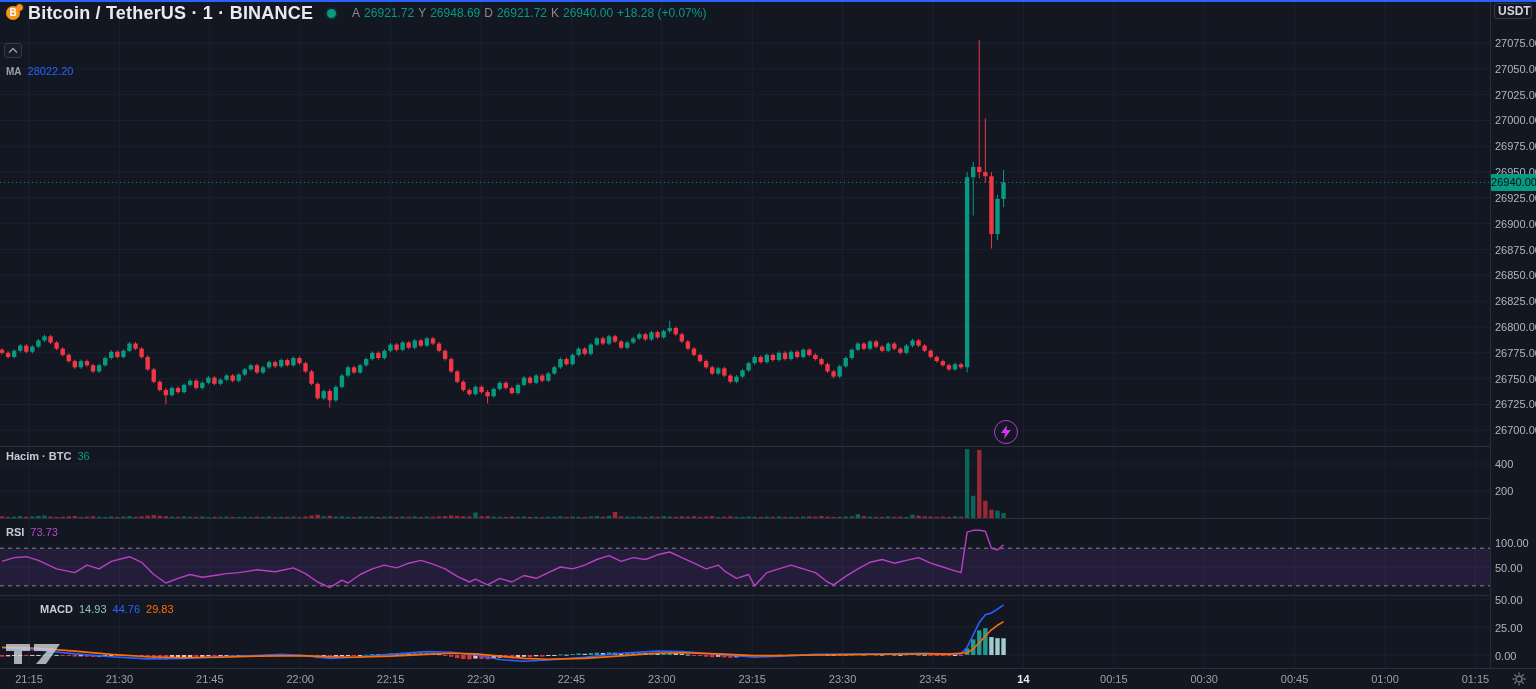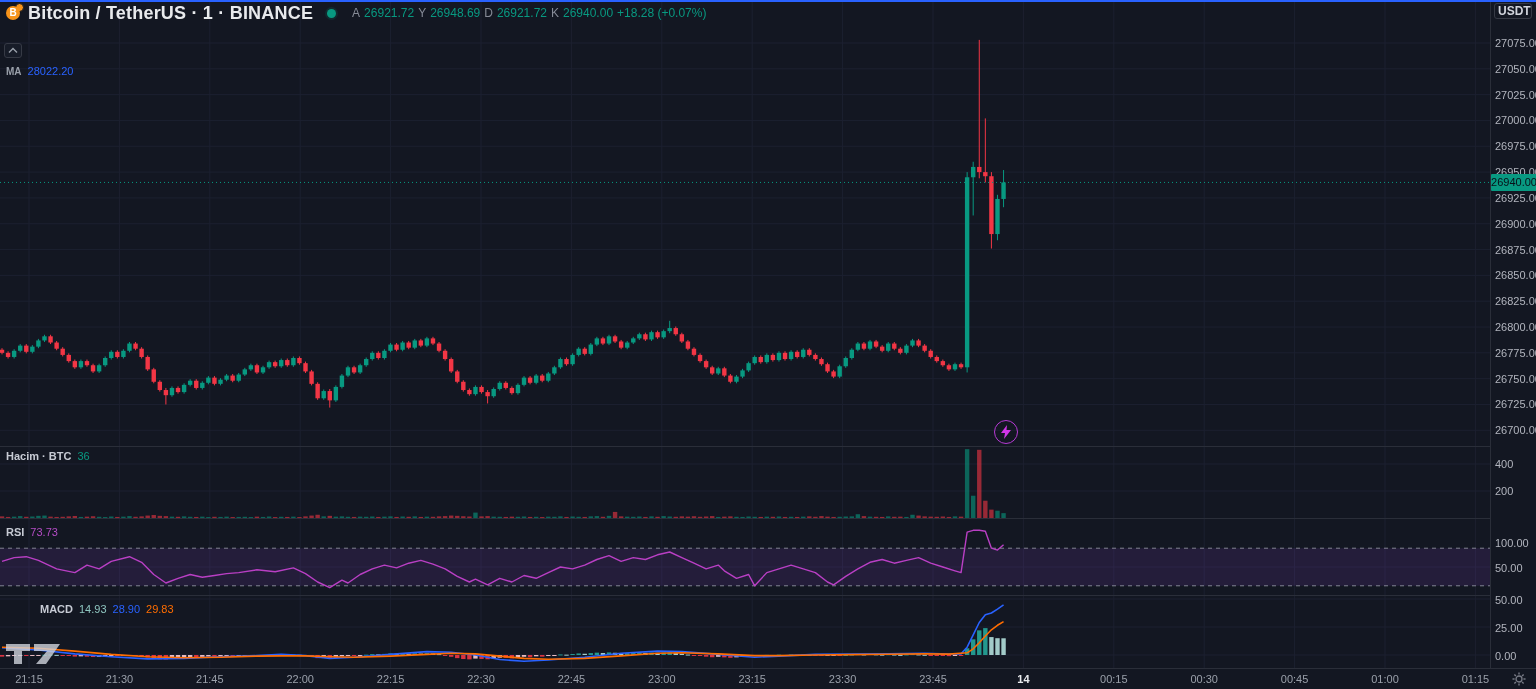--- a/index.html
+++ b/index.html
@@ -811,21 +811,21 @@
   <span class="t">Hacim · BTC</span>
   <span class="v">36</span>
 </div>
 <div class="legend pane-legend" id="rsi-legend">
   <span class="t">RSI</span>
   <span class="v">73.73</span>
 </div>
 <div class="legend pane-legend" id="macd-legend">
   <span class="t">MACD</span>
   <span class="v1">14.93</span>
-  <span class="v2">28.90</span>
+  <span class="v2">44.76</span>
   <span class="v3">29.83</span>
 </div>
 
 <div id="flash-icon">
   <svg width="12" height="14" viewBox="0 0 12 14">
     <path d="M7 0 L1 8 H5 L4 14 L11 5 H6.5 Z" fill="#d136e8"></path>
   </svg>
 </div>
 
 <div id="watermark">

